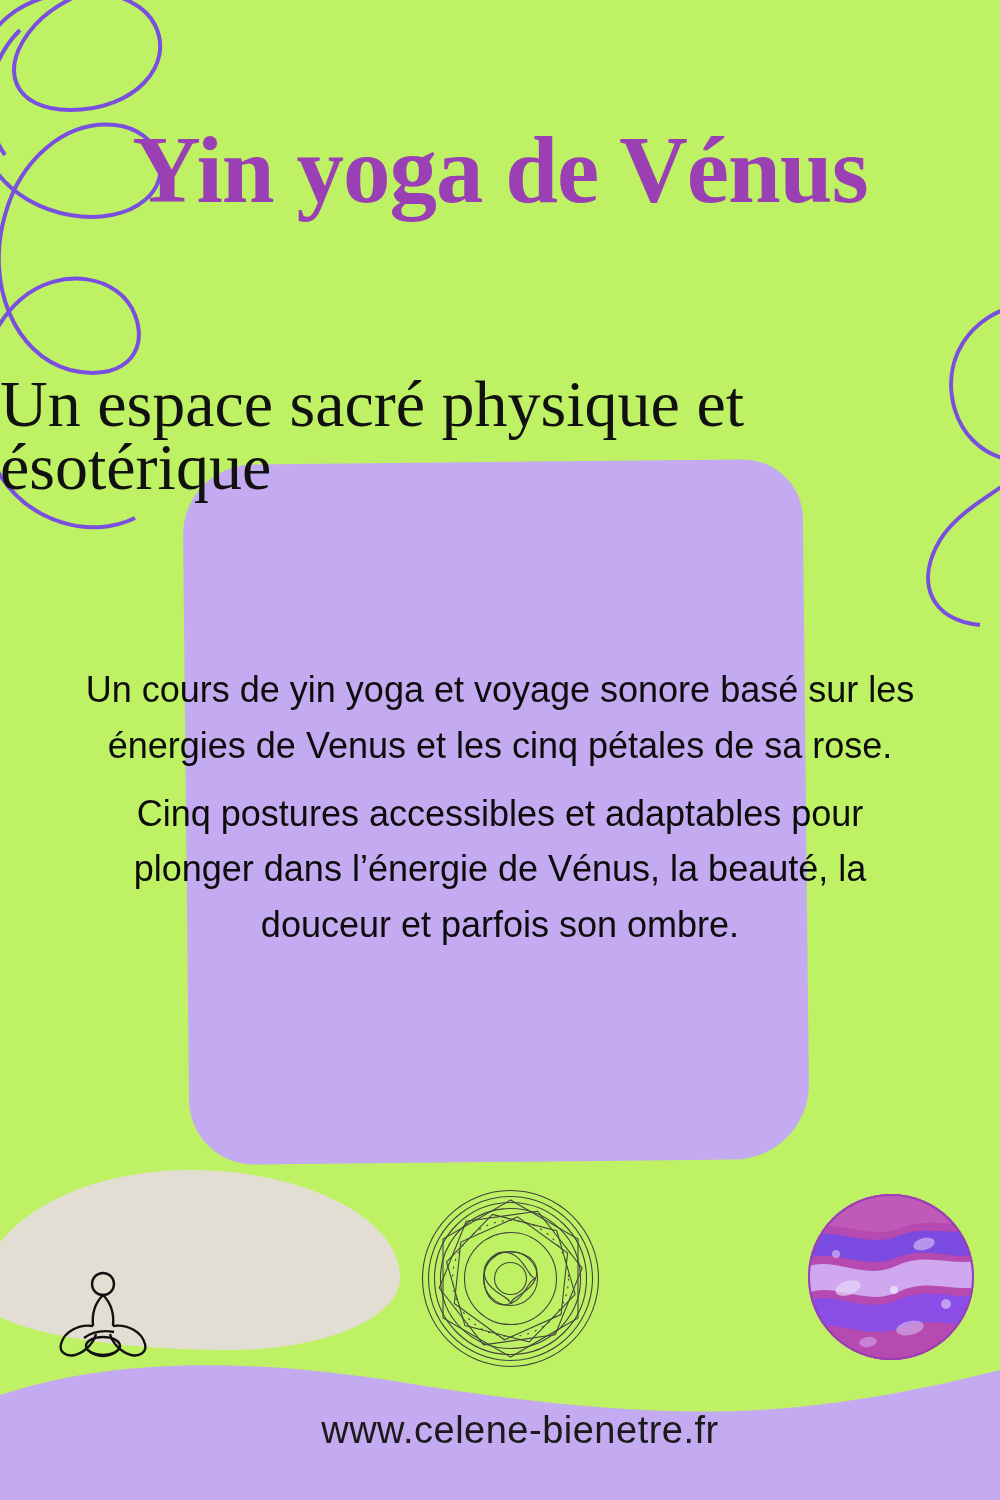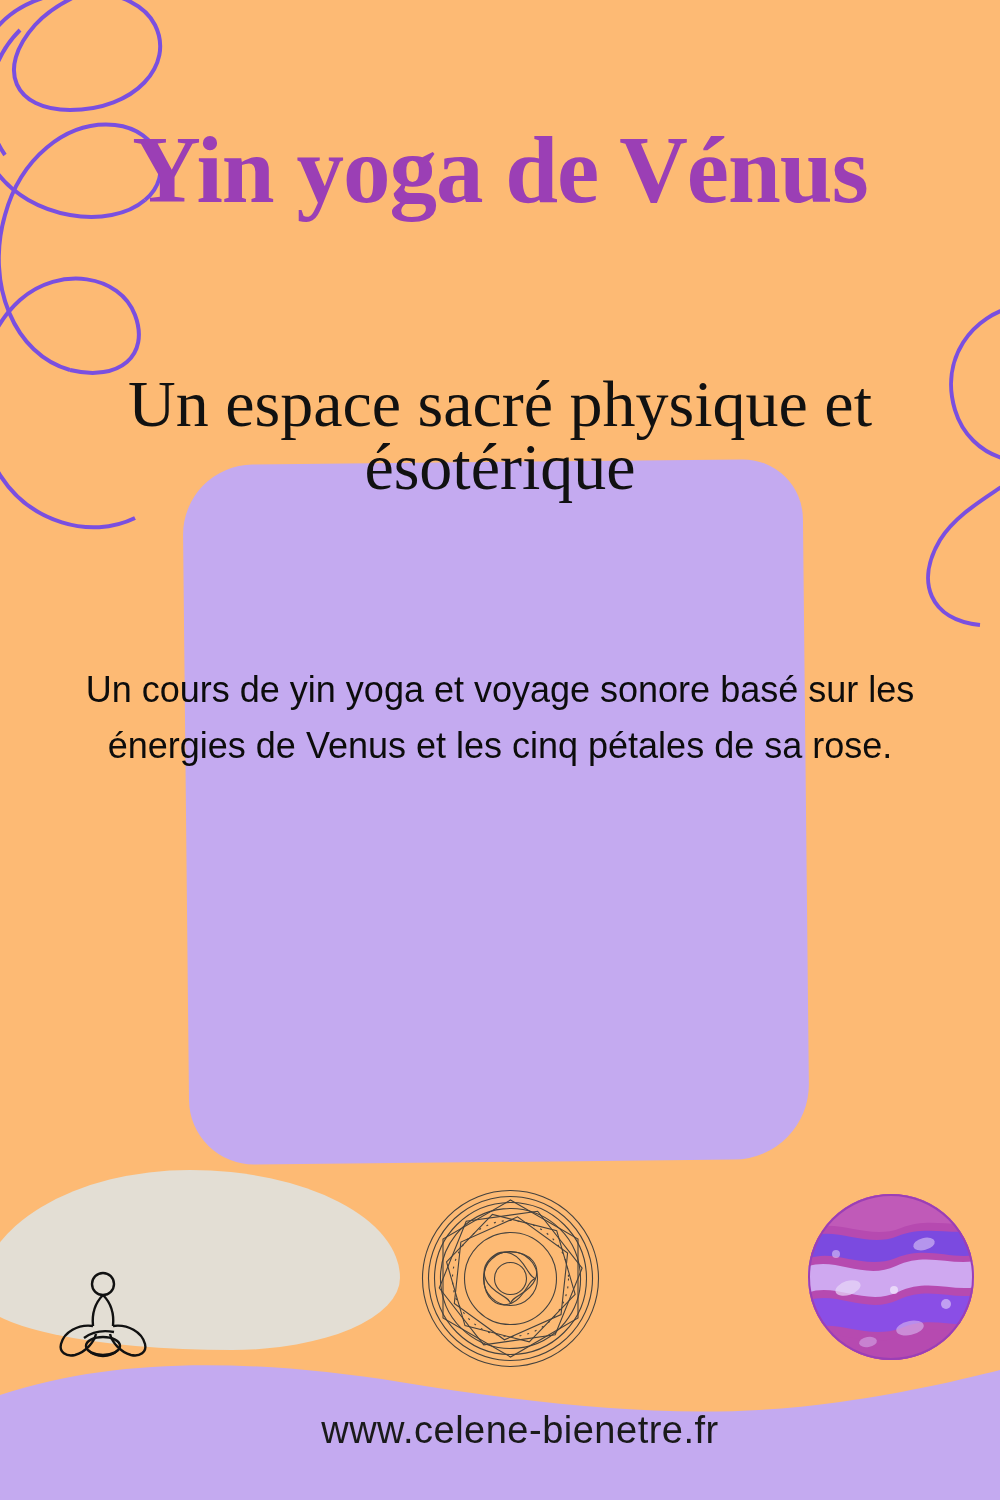--- a/index.html
+++ b/index.html
@@ -10,21 +10,21 @@
     width: 1000px;
     height: 1500px;
     background: #ece8e2;
     font-family: "Liberation Sans", sans-serif;
     overflow: hidden;
   }
   .poster {
     position: relative;
     width: 1000px;
     height: 1500px;
-    background: #fdba74;
+    background: #bef264;
     overflow: hidden;
   }
 
   
   .squiggle-left, .squiggle-right {
     position: absolute;
     pointer-events: none;
   }
   .squiggle-left { left: -40px; top: -30px; }
   .squiggle-right { right: -60px; top: 300px; }
@@ -73,21 +73,21 @@
     font-size: 95px;
     line-height: 0.95;
     color: #9b3fb5;
     letter-spacing: -1px;
   }
   .subtitle {
     position: absolute;
     left: 0;
     top: 372px;
     width: 1000px;
-    text-align: center;
+    text-align: left;
     font-family: "Liberation Serif", serif;
     font-size: 66px;
     line-height: 0.96;
     color: #111111;
     letter-spacing: 0px;
   }
   .body-text {
     position: absolute;
     left: 60px;
     top: 650px;
@@ -160,20 +160,21 @@
   <svg class="wave-band" width="1000" height="160" viewBox="0 0 1000 160" preserveAspectRatio="none">
     <path d="M0 55 C 120 15, 260 20, 400 42 C 560 68, 700 82, 840 62 C 910 52, 960 40, 1000 30 L1000 160 L0 160 Z" fill="#c4aaf0"></path>
   </svg>
 
   <div class="title">Yin yoga de Vénus</div>
 
   <div class="subtitle">Un espace sacré physique et ésotérique</div>
 
   <div class="body-text">
     <p>Un cours de yin yoga et voyage sonore basé sur les énergies de Venus et les cinq pétales de sa rose.</p>
+    <p>Cinq postures accessibles et adaptables pour plonger dans l’énergie de Vénus, la beauté, la douceur et parfois son ombre.</p>
   </div>
 
   <svg class="lotus-icon" width="110" height="110" viewBox="0 0 110 110">
     <g fill="none" stroke="#111111" stroke-width="2.4">
       <circle cx="55" cy="22" r="11"></circle>
       <path d="M55 33 C 46 42, 44 54, 45 64"></path>
       <path d="M45 64 C 30 62, 16 70, 13 82 C 11 90, 18 95, 27 93 C 38 90, 46 80, 48 72"></path>
       <path d="M65 64 C 80 62, 94 70, 97 82 C 99 90, 92 95, 83 93 C 72 90, 64 80, 62 72"></path>
       <path d="M55 33 C 64 42, 66 54, 65 64"></path>
       <path d="M40 88 C 48 96, 62 96, 70 88"></path>

